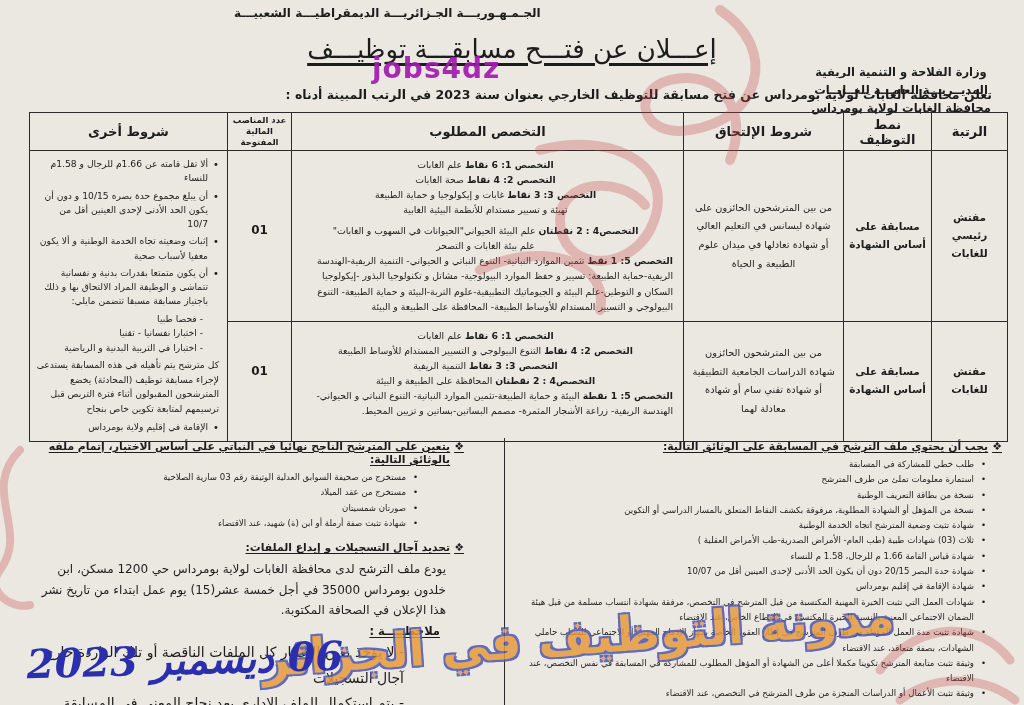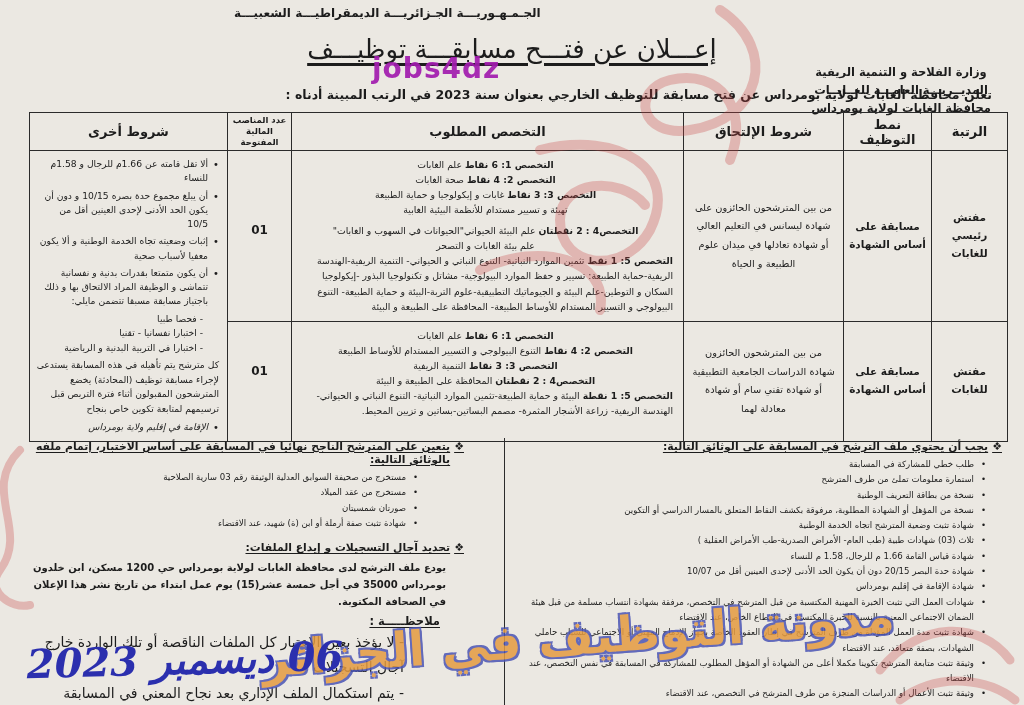--- a/index.html
+++ b/index.html
@@ -85,21 +85,21 @@
     margin-bottom:4px; display:flex; align-items:flex-start; gap:4px;
   }
   .diamond { font-size:11px; text-decoration:none; flex:0 0 auto; }
   .doc-list { list-style:none; padding-right:16px; }
   .doc-list li {
     font-size:8.6px; line-height:1.78; position:relative; padding-right:12px;
   }
   .doc-list li::before { content:"•"; position:absolute; right:0; top:0; }
   .col-left .doc-list { padding-right:46px; }
   .deadline-sec { margin-top:10px; }
-  .deadline-body { font-size:10px; line-height:1.7; padding:1px 18px 0 2px;font-weight:bold; }
+  .deadline-body { font-size:12px; line-height:1.7; padding:1px 18px 0 2px; }
   .note-heading {
     font-weight:bold; font-size:11.5px; text-decoration:underline; text-underline-offset:2px;
     margin:4px 24px 2px 0;
   }
   .note-list { list-style:none; padding-right:60px; }
   .note-list li { font-size:14px; line-height:1.8; }
   .note-list li::before { content:"-  "; }
 
   
   .hand-date {
@@ -172,31 +172,31 @@
         <div class="spec-line"><span class="spec-label">التخصص 3: 3 نقاط</span> <span>غابات و إيكولوجيا و حماية الطبيعة</span></div>
         <div class="spec-line"><span class="spec-label"></span> <span>تهيئة و تسيير مستدام للأنظمة البيئية الغابية</span></div>
         <div class="spec-line" style="margin-top:6px;"><span class="spec-label">التخصص4 : 2 نقطتان</span> <span>علم البيئة الحيواني"الحيوانات في السهوب و الغابات"</span></div>
         <div class="spec-line"><span class="spec-label"></span> <span>علم بيئة الغابات و التصحر</span></div>
         <div class="spec-line" style="text-align:right;"><span class="spec-label">التخصص 5: 1 نقط</span> <span>تثمين الموارد النباتية- التنوع النباتي و الحيواني- التنمية الريفية-الهندسة الريفية-حماية الطبيعة: تسيير و حفظ الموارد البيولوجية- مشاتل و تكنولوجيا البذور -إيكولوجيا السكان و التوطين-علم البيئة و الجيوماتيك التطبيقية-علوم التربة-البيئة و حماية الطبيعة- التنوع البيولوجي و التسيير المستدام للأوساط الطبيعة- المحافظة على الطبيعة و البيئة</span></div>
       </td>
       <td class="c-posts">01</td>
       <td class="c-other" rowspan="2">
         <ul class="other-list">
           <li>ألا تقل قامته عن 1.66م للرجال و 1.58م للنساء</li>
-          <li>أن يبلغ مجموع حدة بصره 10/15 و دون أن يكون الحد الأدنى لإحدى العينين أقل من 10/5</li>
+          <li>أن يبلغ مجموع حدة بصره 10/15 و دون أن يكون الحد الأدنى لإحدى العينين أقل من 10/7</li>
           <li>إثبات وضعيته تجاه الخدمة الوطنية و ألا يكون معفيا لأسباب صحية</li>
           <li>أن يكون متمتعا بقدرات بدنية و نفسانية تتماشى و الوظيفة المراد الالتحاق بها و ذلك باجتياز مسابقة مسبقا تتضمن مايلي:</li>
         </ul>
         <div class="other-sub">
           <div>فحصا طبيا</div>
           <div>اختبارا نفسانيا - تقنيا</div>
           <div>اختبارا في التربية البدنية و الرياضية</div>
         </div>
         <div class="other-para">كل مترشح يتم تأهيله في هذه المسابقة يستدعى لإجراء مسابقة توظيف (المحادثة) يخضع المترشحون المقبولون أثناء فترة التربص قبل ترسيمهم لمتابعة تكوين خاص بنجاح</div>
-        <ul class="other-list" style="margin-top:3px;font-style:italic;">
+        <ul class="other-list" style="margin-top:3px;">
           <li>الإقامة في إقليم ولاية بومرداس</li>
         </ul>
       </td>
     </tr>
     <tr class="row2">
       <td class="c-rank">مفتش للغابات</td>
       <td class="c-mode">مسابقة على أساس الشهادة</td>
       <td class="c-cond">من بين المترشحون الحائزون شهادة الدراسات الجامعية التطبيقية أو شهادة تقني سام أو شهادة معادلة لهما</td>
       <td class="c-spec">
         <div class="spec-line"><span class="spec-label">التخصص 1: 6 نقاط</span> <span>علم الغابات</span></div>
@@ -229,21 +229,21 @@
         <li>شهادات العمل التي تثبت الخبرة المهنية المكتسبة من قبل المترشح في التخصص، مرفقة بشهادة انتساب مسلمة من قبل هيئة الضمان الاجتماعي المعنية بالنسبة للخبرة المكتسبة في القطاع الخاص، عند الاقتضاء</li>
         <li>شهادة تثبت مدة العمل المؤداة من طرف المترشح في إطار العقود الخاصة بجهاز الإدماج المهني أو الاجتماعي للشباب حاملي الشهادات، بصفة متعاقد، عند الاقتضاء</li>
         <li>وثيقة تثبت متابعة المترشح تكوينا مكملا أعلى من الشهادة أو المؤهل المطلوب للمشاركة في المسابقة في نفس التخصص، عند الاقتضاء</li>
         <li>وثيقة تثبت الأعمال أو الدراسات المنجزة من طرف المترشح في التخصص، عند الاقتضاء</li>
       </ul>
     </div>
 
     <div class="col-left">
       <div class="sec-heading">
         <span class="diamond">❖</span>
-        <span>يتعين على المترشح الناجح نهائيا في المسابقة على أساس الاختبار، إتمام ملفه بالوثائق التالية:</span>
+        <span>يتعين على المترشح الناجح نهائيا في النباتي على أساس الاختبار، إتمام ملفه بالوثائق التالية:</span>
       </div>
       <ul class="doc-list">
         <li>مستخرج من صحيفة السوابق العدلية الوثيقة رقم 03 سارية الصلاحية</li>
         <li>مستخرج من عقد الميلاد</li>
         <li>صورتان شمسيتان</li>
         <li>شهادة تثبت صفة أرملة أو ابن (ة) شهيد، عند الاقتضاء</li>
       </ul>
 
       <div class="deadline-sec">
         <div class="sec-heading">

